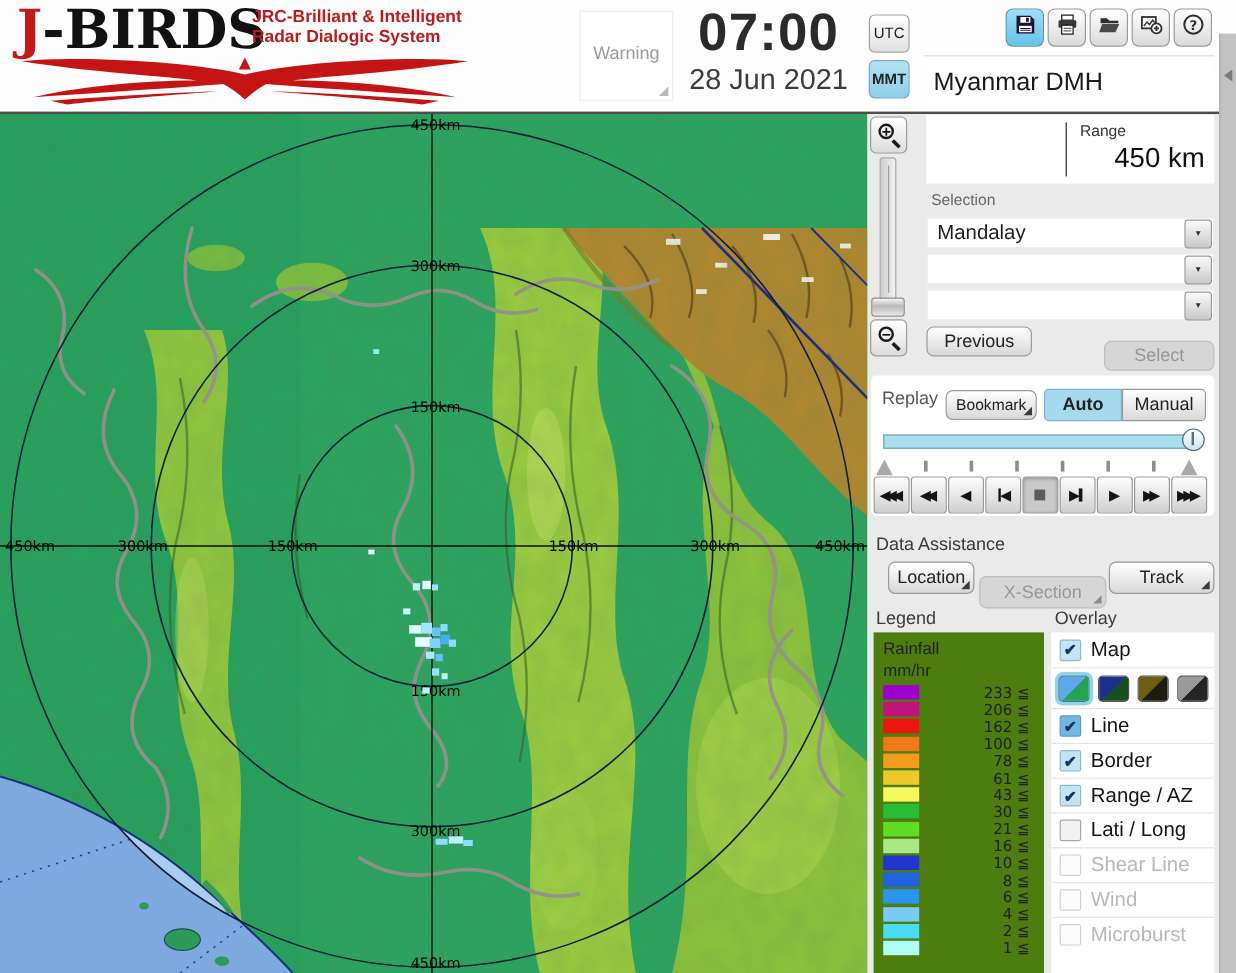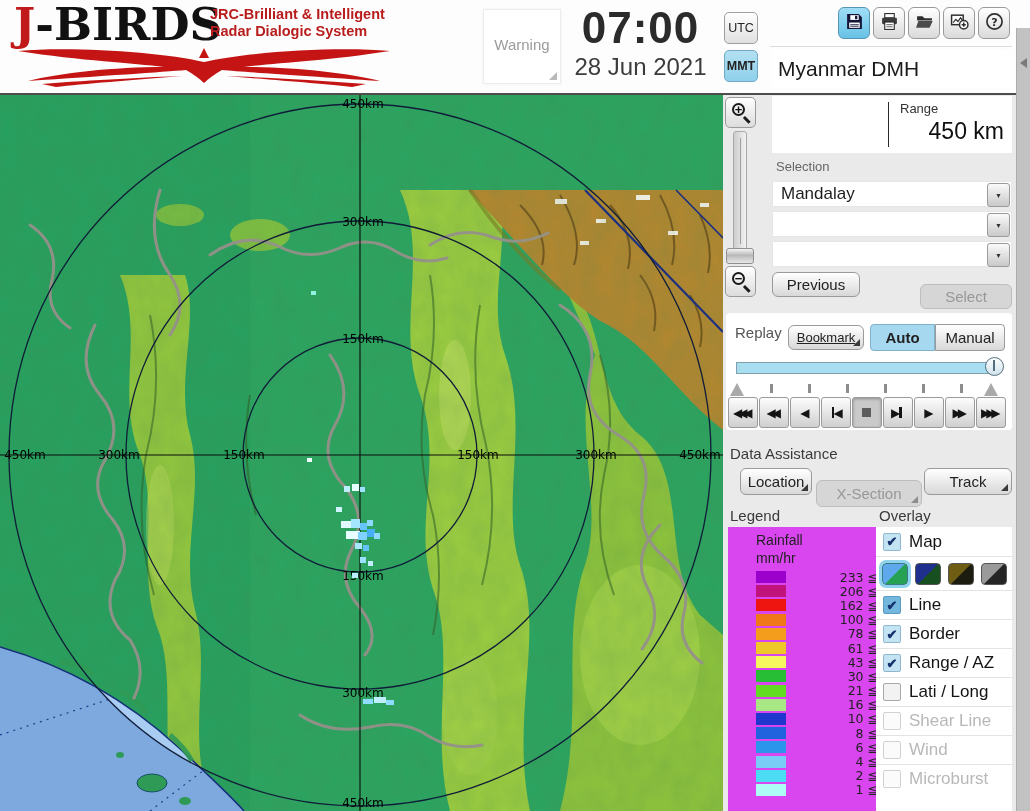--- a/index.html
+++ b/index.html
@@ -66,21 +66,21 @@
       display:flex;align-items:center;justify-content:center;color:#141414;box-sizing:border-box;cursor:pointer;}
   .pb.pressed{background:#c9c9c9;box-shadow:inset 0 1px 3px rgba(0,0,0,.3);}
   .pb .t{font-size:12px;margin:0 -2px;font-family:"DejaVu Sans",sans-serif;}
   .pb .bar{width:2.5px;height:11px;background:#141414;margin:0 1px;}
   .pb .sq{width:9px;height:9px;background:#5c5c5c;}
   
   .da-label{position:absolute;left:730px;top:445px;font-size:15px;color:#3a3a3a;}
   
   .legend-label{position:absolute;left:730px;top:507px;font-size:15px;color:#3a3a3a;}
   .overlay-label{position:absolute;left:879px;top:507px;font-size:15px;color:#3a3a3a;}
-  .legend-card{position:absolute;left:728px;top:527px;width:142px;height:284px;background:#d946ef;overflow:hidden;padding-left:20px;}
+  .legend-card{position:absolute;left:728px;top:527px;width:142px;height:284px;background:#4d7c0f;overflow:hidden;}
   .legend-title{font-size:14px;color:#222;margin:4px 0 0 8px;line-height:18px;}
   .legend-rows{margin-top:3px;}
   .legend-row{display:flex;align-items:center;height:14.2px;}
   .legend-sw{width:30px;height:12px;margin-left:8px;}
   .legend-val{flex:1;text-align:right;padding-right:12px;font-size:12.5px;color:#222;font-family:"DejaVu Sans",sans-serif;}
   
   .overlay-card{position:absolute;left:876px;top:527px;width:136px;height:284px;background:#fff;overflow:hidden;}
   .ov-row{display:flex;align-items:center;height:29px;padding-left:7px;gap:8px;border-top:1px solid #e3e3e3;box-sizing:border-box;}
   .ov-row:first-child{border-top:none;}
   .ov-row .lbl{font-size:17px;color:#141414;}
@@ -353,21 +353,21 @@
       <div class="dd" style="top: 241px;">
         <div class="dd-text"></div>
         <div class="dd-btn">▼</div>
       </div>
     </div>
   <div class="btn" style="left:772px;top:272px;width:88px;height:25px;">Previous</div>
   <div class="btn disabled" style="left:920px;top:272px;width:92px;height:25px;">Select</div>
 
   <div class="replay-card">
     <div class="replay-label">Replay</div>
-    <div class="btn" style="left:62px;top:12px;width:76px;height:25px;font-size:13px;text-decoration:underline;">
+    <div class="btn" style="left:62px;top:12px;width:76px;height:25px;font-size:13px;">
       <span>Bookmark</span>
         <div class="fold"></div>
     </div>
     <div class="btn" style="left:144px;top:11px;width:65px;height:27px;background:#a6d8ef;border-color:#7fb0cc;font-weight:bold;border-radius:4px 0 0 4px;">Auto</div>
     <div class="btn" style="left:209px;top:11px;width:70px;height:27px;border-radius:0 4px 4px 0;">Manual</div>
     <div class="slider-track"></div>
     <div class="slider-handle"></div>
     <div class="end-tri" style="left:4px;"></div>
     <div class="end-tri" style="left:258px;"></div>
     <div id="ticks">

